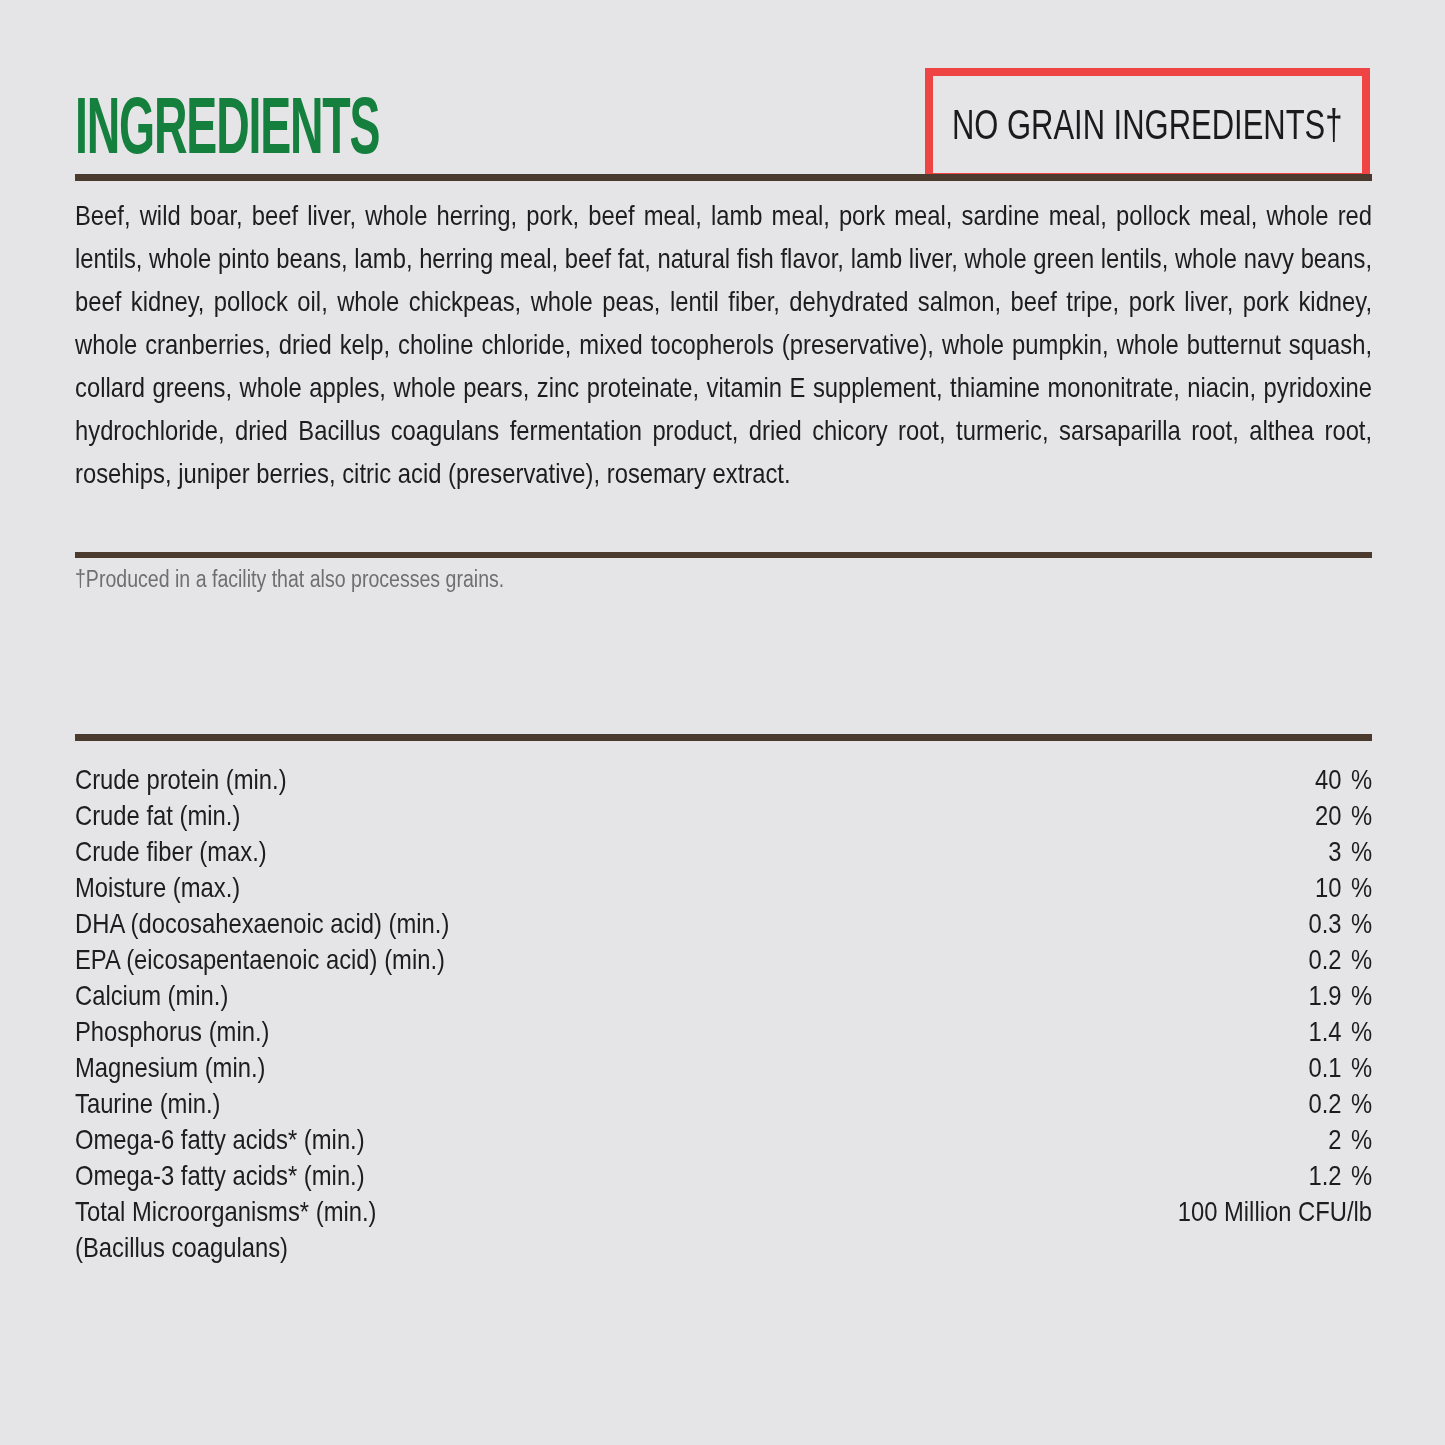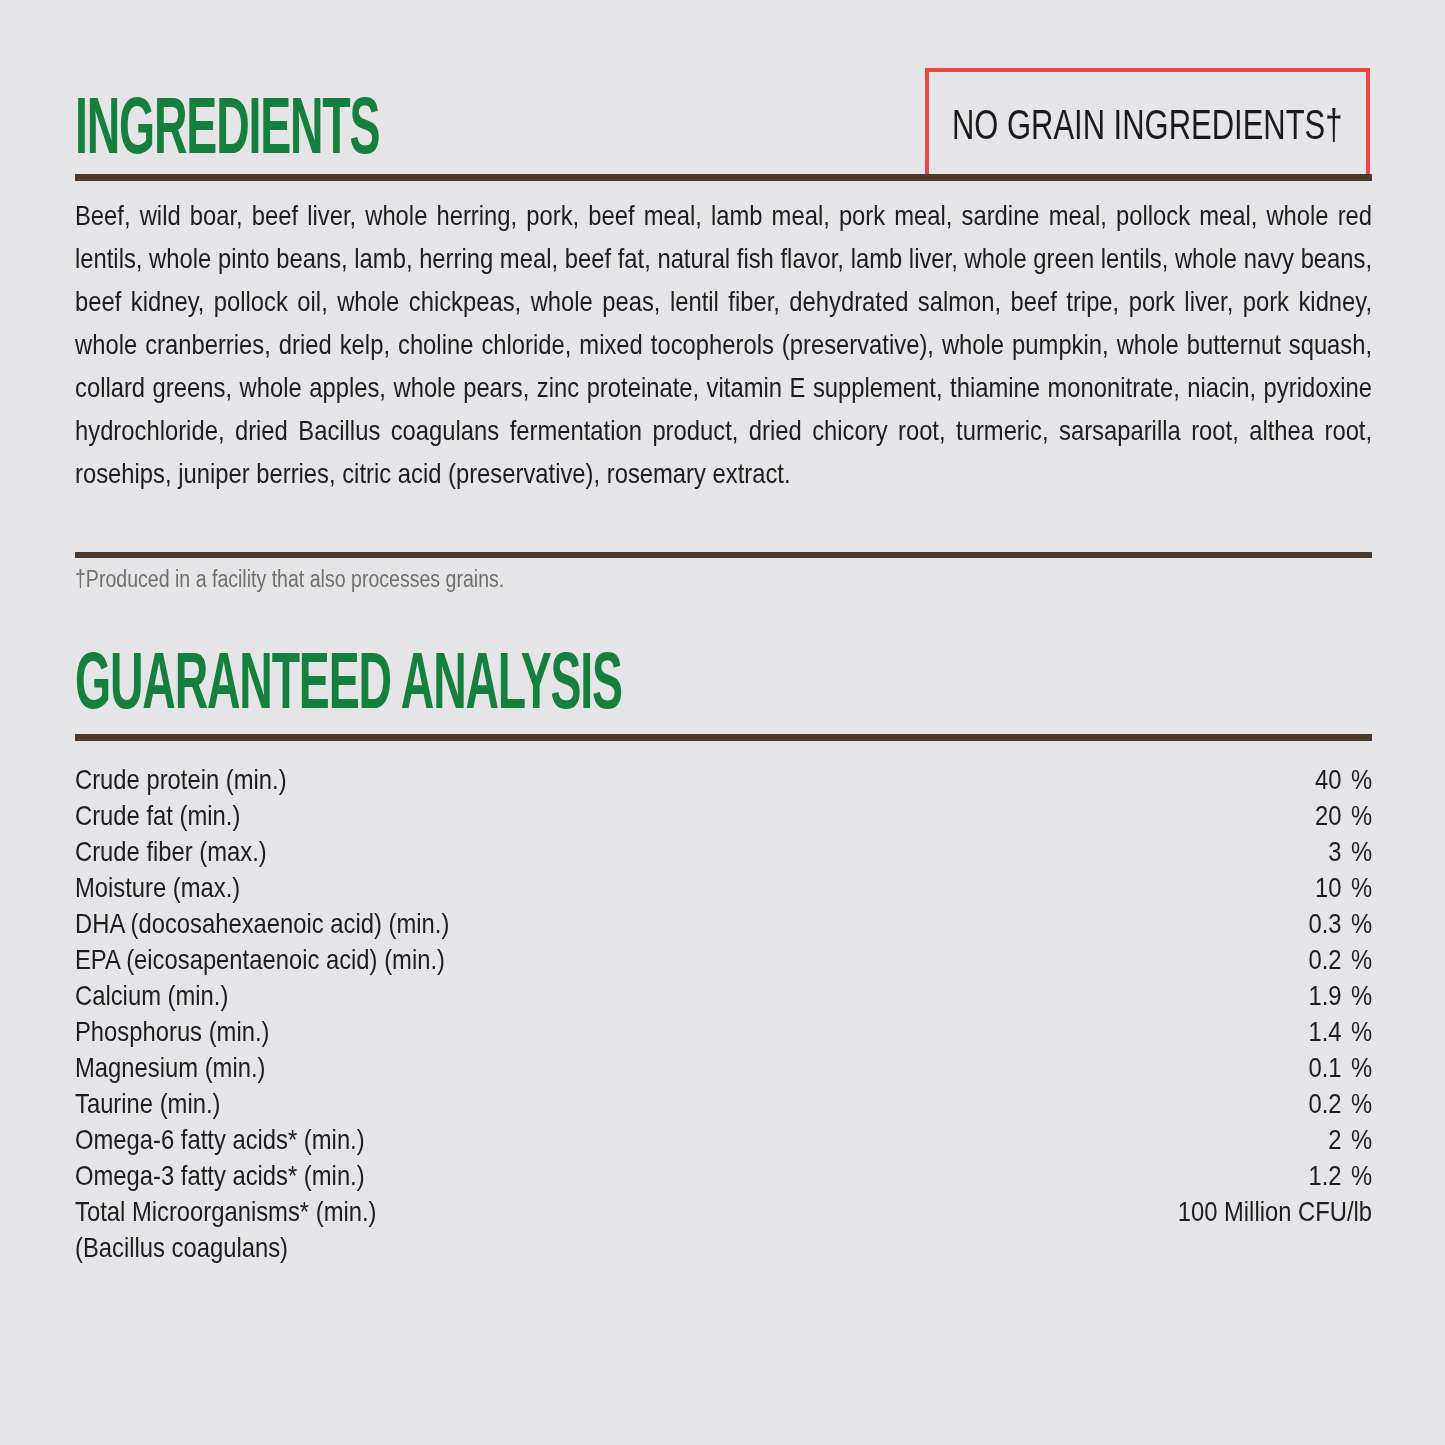--- a/index.html
+++ b/index.html
@@ -42,21 +42,21 @@
   }
   .rule-1 { top: 174px; height: 7px; }
   .rule-2 { top: 552px; height: 6px; }
   .rule-3 { top: 734px; height: 7px; }
 
   
   .badge {
     position: absolute;
     left: 925px; top: 68px;
     width: 445px; height: 113px;
-    border: 4px solid #ef4444;
+    border: 8px solid #ef4444;
     box-sizing: border-box;
     background: #e5e5e7;
     display: flex;
     align-items: center;
     justify-content: center;
   }
   .badge .squeeze-c {
     display: inline-block;
     font-size: 43px;
     font-weight: 500;
@@ -131,21 +131,20 @@
   </div>
 
   <div class="rule rule-1"></div>
 
   <p class="ing-text">Beef, wild boar, beef liver, whole herring, pork, beef meal, lamb meal, pork meal, sardine meal, pollock meal, whole red lentils, whole pinto beans, lamb, herring meal, beef fat, natural fish flavor, lamb liver, whole green lentils, whole navy beans, beef kidney, pollock oil, whole chickpeas, whole peas, lentil fiber, dehydrated salmon, beef tripe, pork liver, pork kidney, whole cranberries, dried kelp, choline chloride, mixed tocopherols (preservative), whole pumpkin, whole butternut squash, collard greens, whole apples, whole pears, zinc proteinate, vitamin E supplement, thiamine mononitrate, niacin, pyridoxine hydrochloride, dried Bacillus coagulans fermentation product, dried chicory root, turmeric, sarsaparilla root, althea root, rosehips, juniper berries, citric acid (preservative), rosemary extract.</p>
 
   <div class="rule rule-2"></div>
 
   <p class="footnote">†Produced in a facility that also processes grains.</p>
 
-  <h2 class="heading h-analysis"><span class="squeeze">GUARANTEED ANALYSIS</span></h2>
 
   <div class="rule rule-3"></div>
 
   <div class="ga-table">
     <div class="ga-row">
       <span class="ga-label">Crude protein (min.)</span>
       <span class="ga-value">
           <span class="ga-num">40</span>
           <span class="ga-unit">%</span>
         </span>

